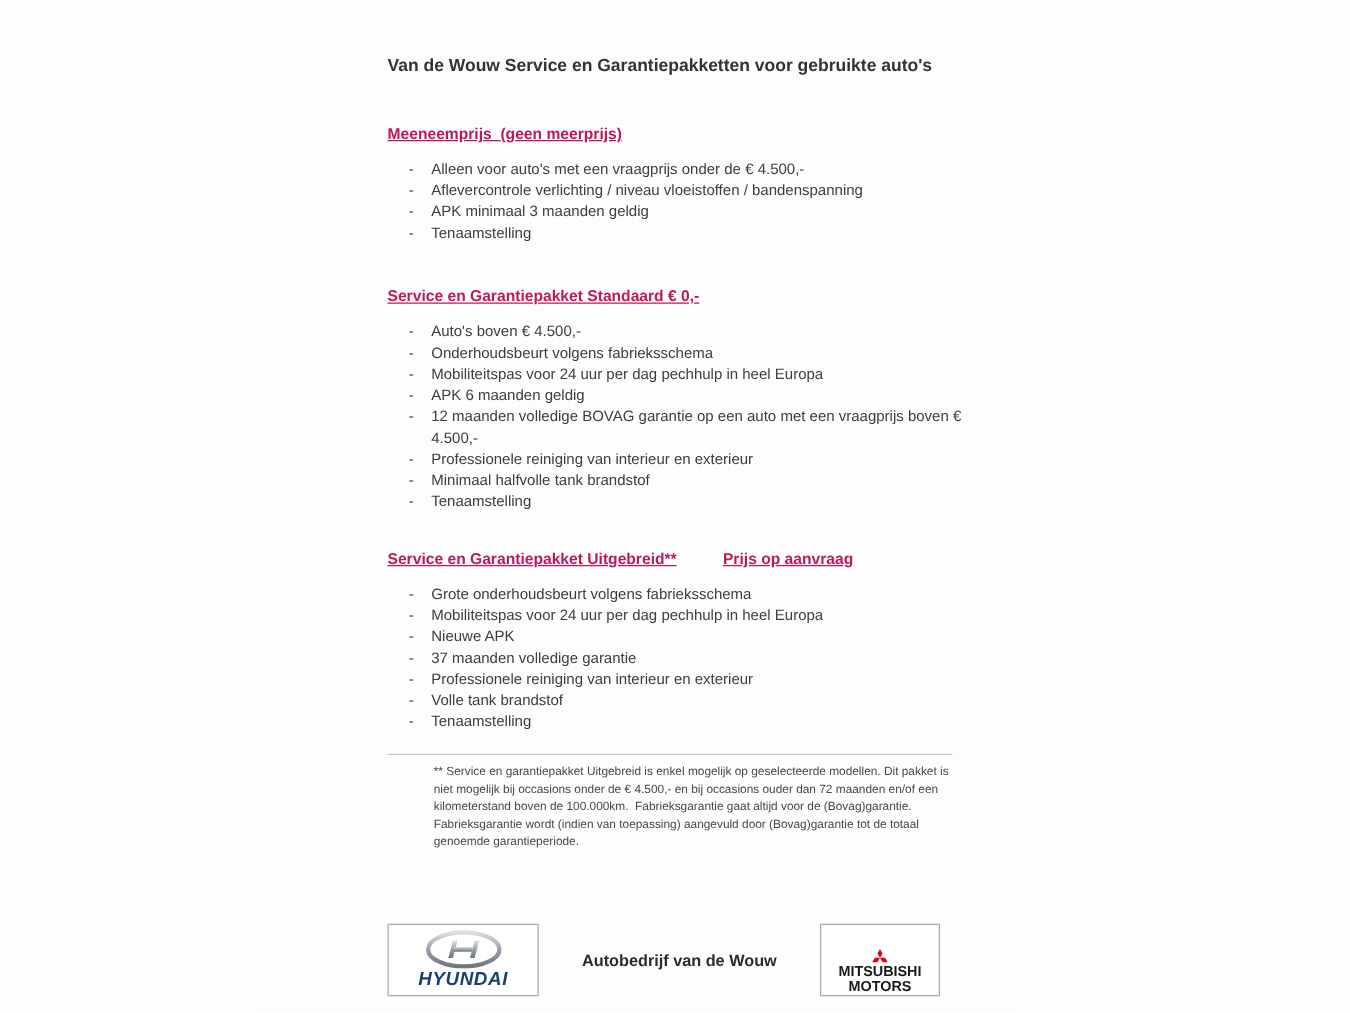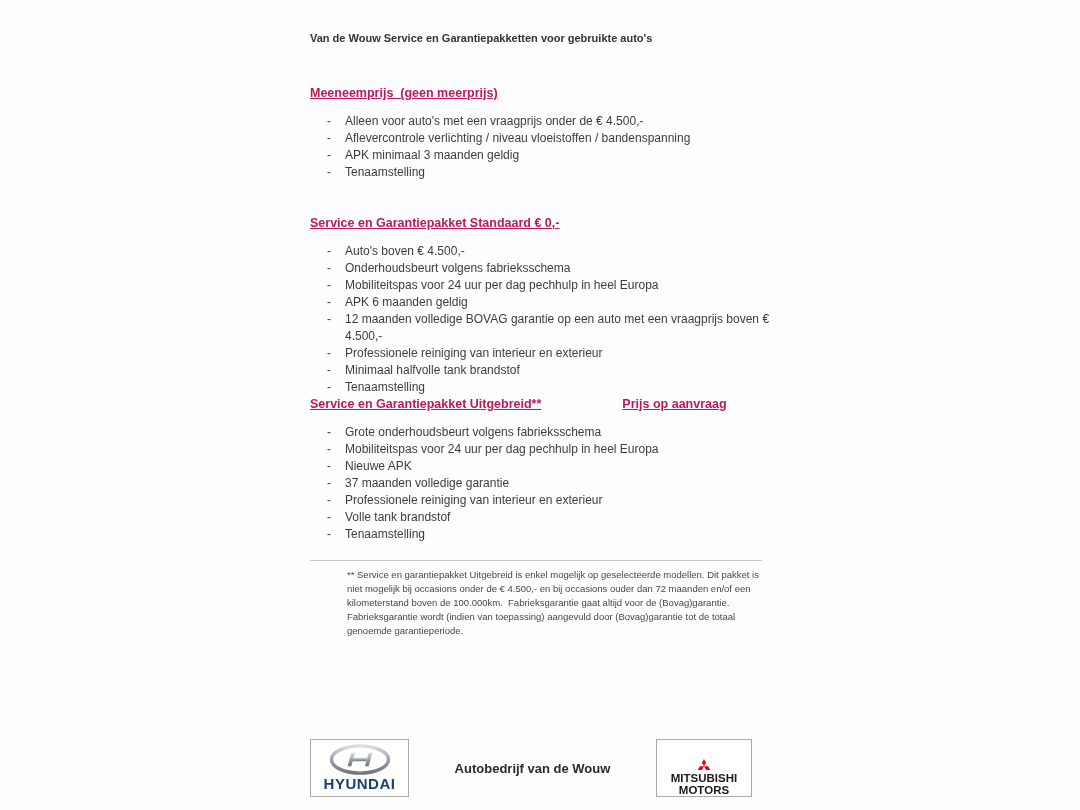--- a/index.html
+++ b/index.html
@@ -9,32 +9,32 @@
     width: 1080px; height: 810px; position: relative; overflow: hidden;
     color: #3d3d3d;
   }
   .page { position: absolute; inset: 0; background: #fdfdfd; }
 
   .doc {
     position: absolute; left: 310px; top: 0; width: 460px;
     font-size: 12px; line-height: 17px;
   }
   .title {
-    padding-top: 30px;
-    font-weight: bold; font-size: 11px; color: #333333;
+    padding-top: 44px;
+    font-weight: bold; font-size: 14px; color: #333333;
     white-space: pre-wrap;
   }
   .h {
     font-weight: bold; font-size: 12.5px; color: #be185d;
     white-space: pre-wrap;
     text-decoration: underline;
   }
   .h-meeneem   { margin-top: 38px; }
   .h-standaard { margin-top: 34px; }
-  .h-row       { display: flex; gap: 44px; }
+  .h-row       { margin-top: 29px; display: flex; }
   .h-price     { margin-left: 37px; }
 
   .list { margin-top: 11px; }
   .li { display: flex; margin-left: 17px; }
   .li .marker { width: 18px; flex: 0 0 18px; }
   .li .li-text { flex: 1; }
 
   .para { margin-top: 26px; white-space: pre-wrap; }
 
   .divider {
@@ -47,21 +47,21 @@
   }
 
   .footer {
     position: absolute; left: 310px; top: 739px; width: 442px;
     display: flex; justify-content: space-between; align-items: center;
   }
   .logo-box {
     background: #ffffff; border: 1px solid #ababab;
     display: flex; flex-direction: column; align-items: center; justify-content: center;
   }
-  .hyundai-box { width: 99px; height: 58px; }
+  .hyundai-box { width: 121px; height: 58px; font-style: italic; }
   .hyundai-word {
     font-weight: bold; font-size: 15px; letter-spacing: 0.5px;
     color: #17406f; line-height: 16px; margin-top: 1px;
   }
   .mitsubishi-box { width: 96px; height: 58px; padding-top: 18px; }
   .mitsu-word {
     font-weight: bold; color: #1a1a1a; text-align: center;
     font-size: 11.5px; line-height: 11.5px; letter-spacing: 0;
     font-stretch: condensed; margin-top: 2px;
   }

